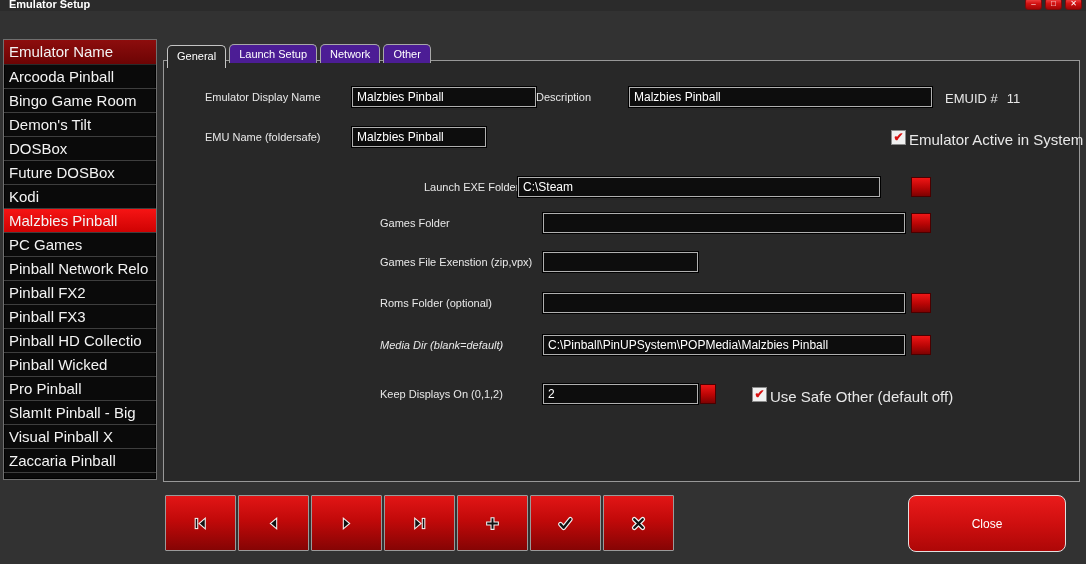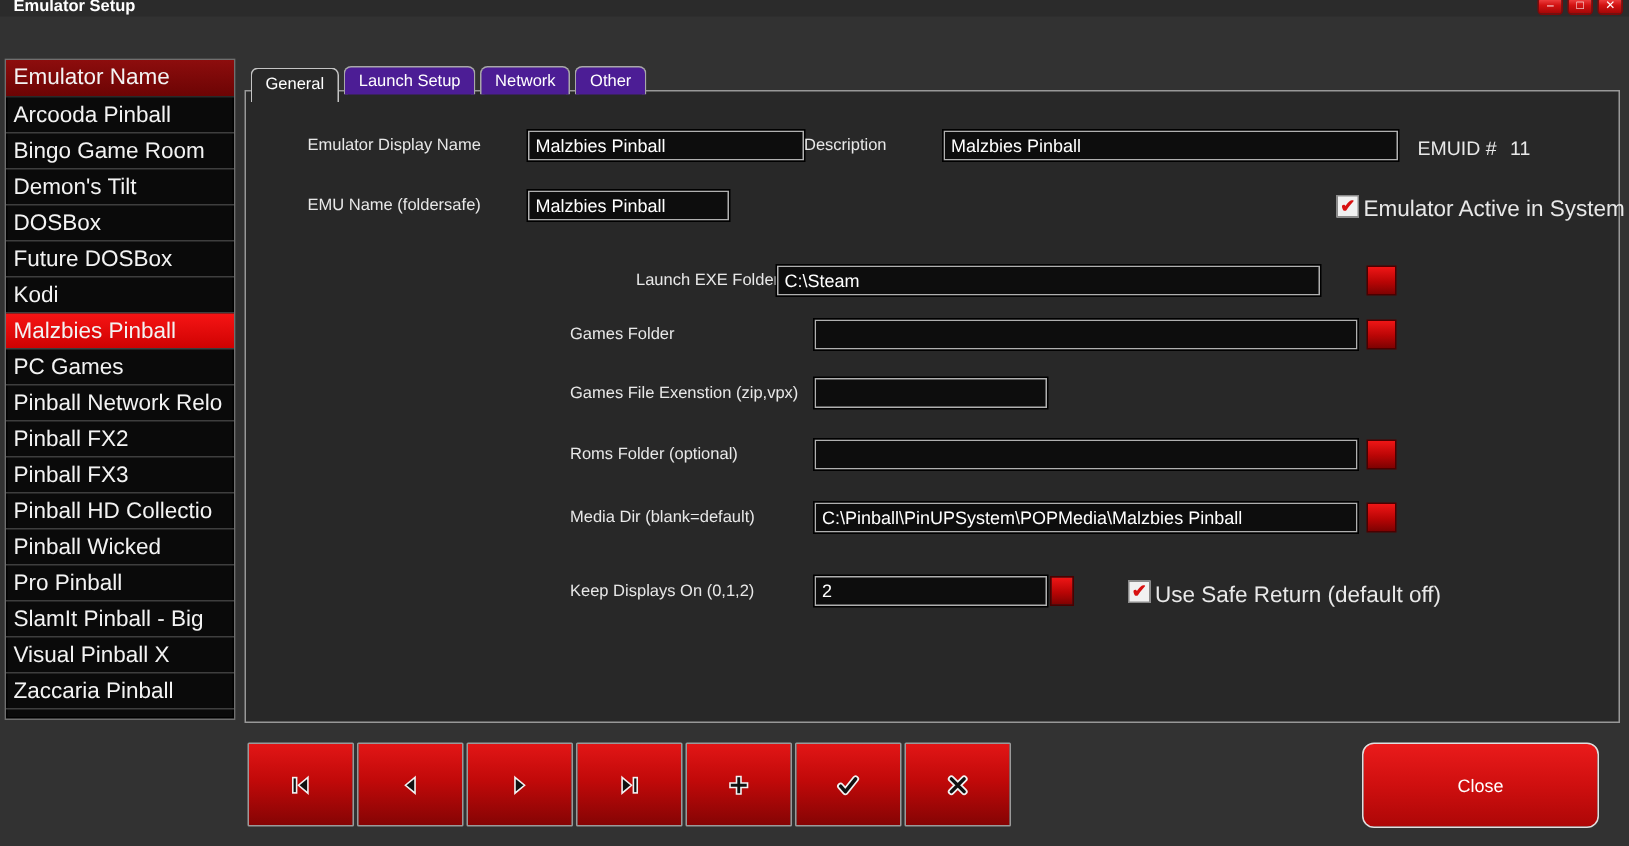--- a/index.html
+++ b/index.html
@@ -152,31 +152,31 @@
 <input class="tinput" style="left: 543px; top: 213px; width: 362px;" value="">
 <button class="redbtn" style="left:911px;top:213px;"></button>
 
 <div class="flabel" style="left:380px;top:256px;">Games File Exenstion (zip,vpx)</div>
 <input class="tinput" style="left: 543px; top: 252px; width: 155px;" value="">
 
 <div class="flabel" style="left:380px;top:297px;">Roms Folder (optional)</div>
 <input class="tinput" style="left: 543px; top: 293px; width: 362px;" value="">
 <button class="redbtn" style="left:911px;top:293px;"></button>
 
-<div class="flabel" style="left:380px;top:339px;">Media Dir (blank=default)</div>
+<div class="flabel" style="left:380px;top:339px;font-style:italic;">Media Dir (blank=default)</div>
 <input class="tinput" style="left: 543px; top: 335px; width: 362px;" value="C:\Pinball\PinUPSystem\POPMedia\Malzbies Pinball">
 <button class="redbtn" style="left:911px;top:335px;"></button>
 
 <div class="flabel" style="left:380px;top:388px;">Keep Displays On (0,1,2)</div>
 <input class="tinput" style="left: 543px; top: 384px; width: 155px;" value="2">
 <button class="redbtn small" style="left:700px;top:384px;"></button>
 <div class="cb" style="left:752px;top:387px;">
     <span class="cb-mark">✔</span>
   </div>
-<div class="cb-label" style="left:770px;top:388px;">Use Safe Return (default off)</div>
+<div class="cb-label" style="left:770px;top:388px;">Use Safe Other (default off)</div>
 
 <div class="recordnav">
     <button class="nav-btn">
       <span class="nav-icon">
         <svg viewBox="0 0 16 16">
           <rect x="3" y="3.2" width="2.4" height="9.6" fill="#111" stroke="#f2f2f2" stroke-width="1"></rect>
           <polygon points="12.5,3 6.6,8 12.5,13" fill="#111" stroke="#f2f2f2" stroke-width="1"></polygon>
         </svg>
       </span>
     </button>

